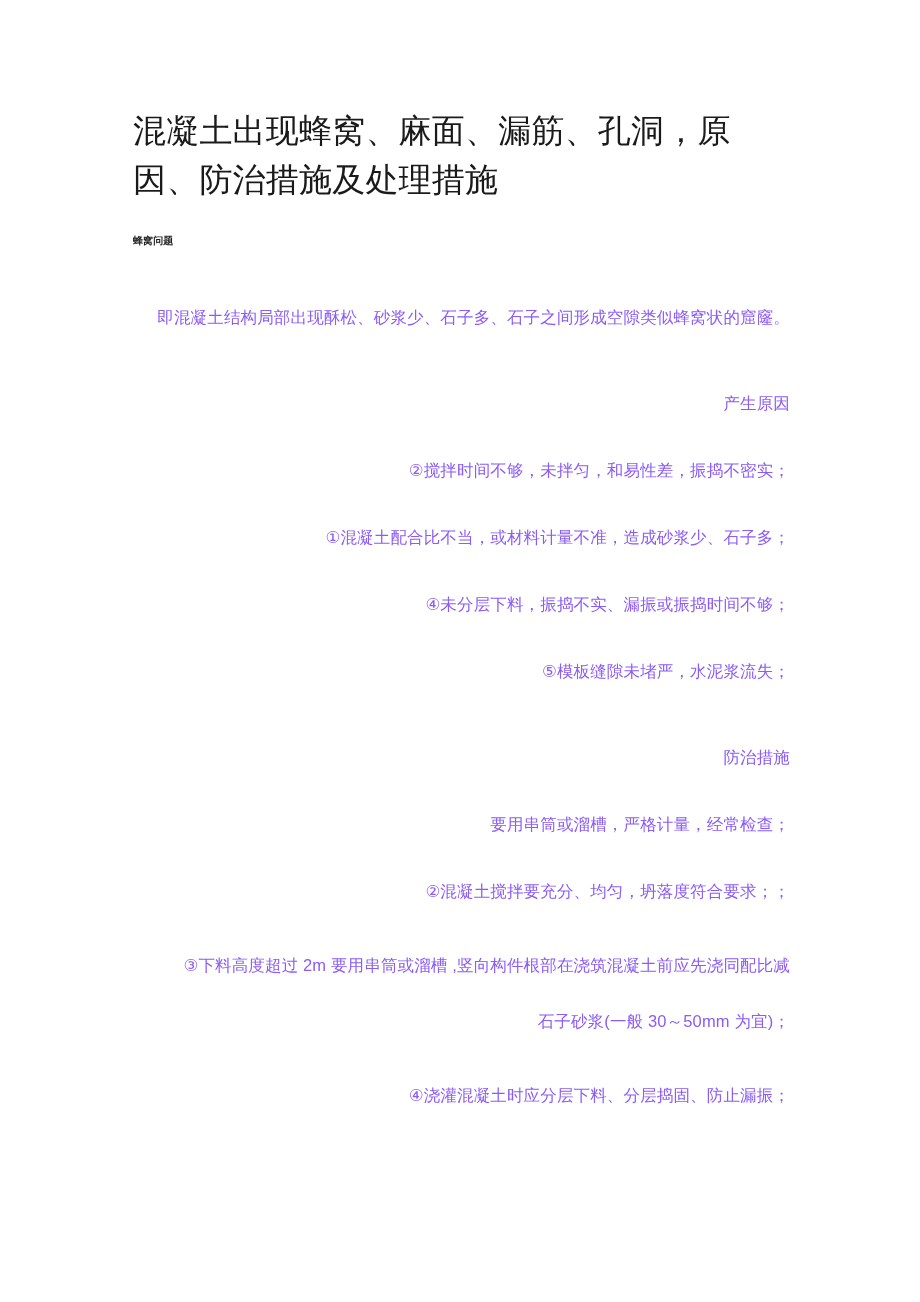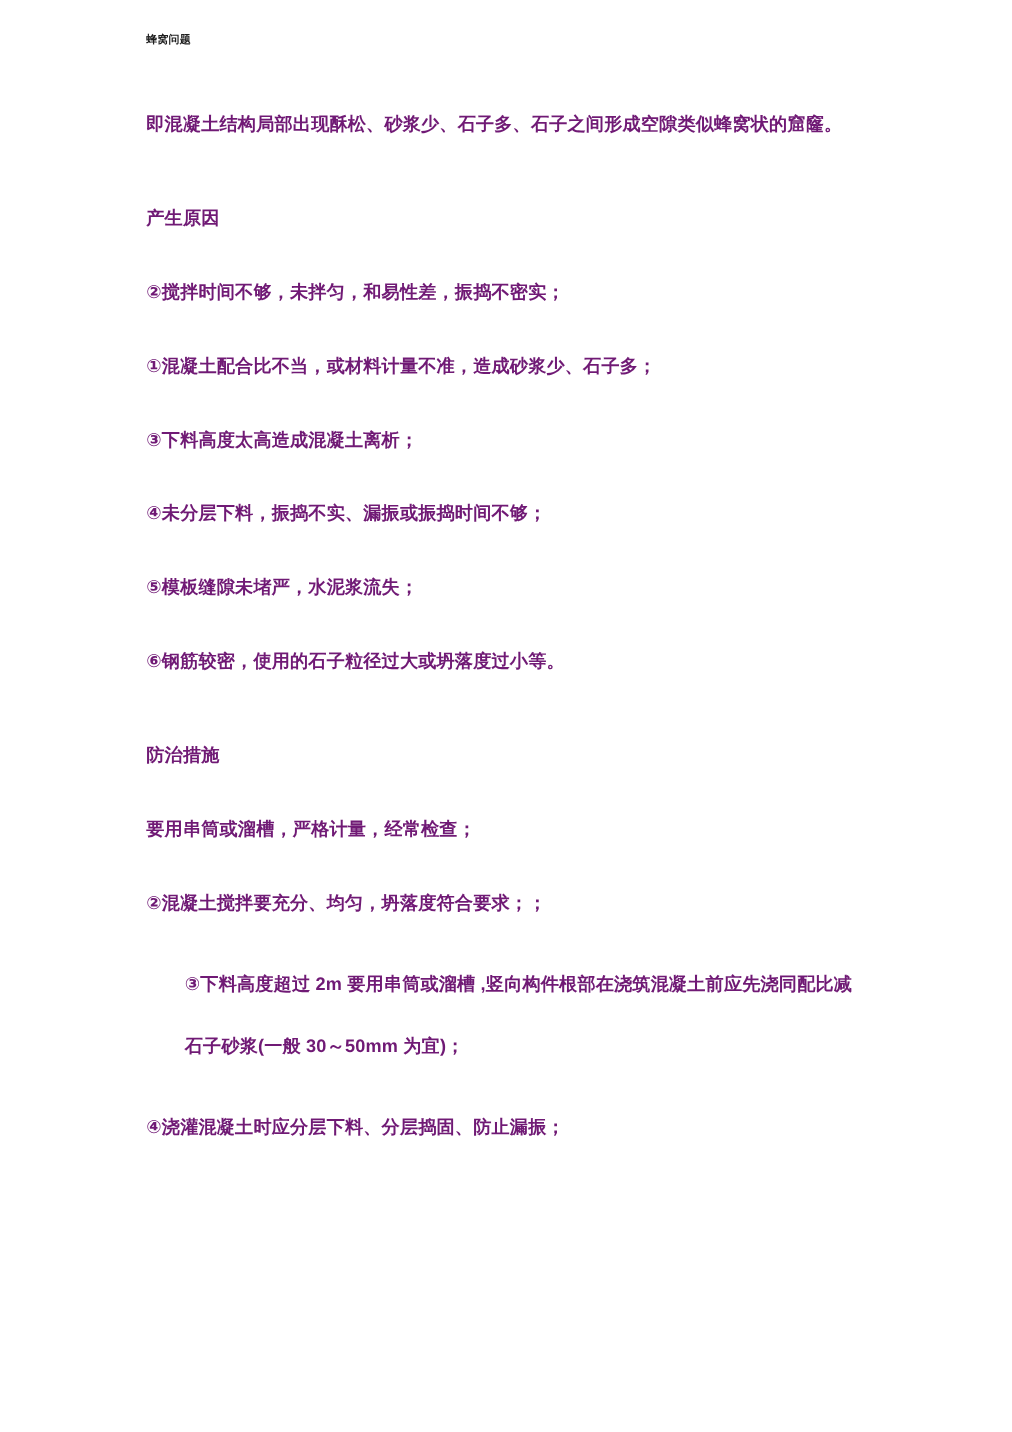--- a/index.html
+++ b/index.html
@@ -43,59 +43,59 @@
     font-weight: bold;
     color: #1f1f1f;
     letter-spacing: 0.1px;
   }
 
   .body-text {
     margin: 0;
     padding-top: 44px;
     font-size: 16.5px;
     line-height: 42px;
-    font-weight: bold;
-    color: #701a75;
+    font-weight: normal;
+    color: #8b5cf6;
     letter-spacing: 0.15px;
     max-width: 660px;
+    text-align: right;
   }
 
   .body-text.tight {
     padding-top: 25px;
   }
 
   .body-text.wrap-block {
     padding-top: 25px;
     line-height: 56px;
     margin-left: 35px;
   }
 </style>
 </head>
 <body>
 
 <div class="page">
 
+  <h1 class="article-title">混凝土出现蜂窝、麻面、漏筋、孔洞，原因、防治措施及处理措施</h1>
 
   <h2 class="section-heading">蜂窝问题</h2>
 
   <p class="body-text">即混凝土结构局部出现酥松、砂浆少、石子多、石子之间形成空隙类似蜂窝状的窟窿。</p>
 
   <p class="body-text">产生原因</p>
 
   <p class="body-text tight">②搅拌时间不够，未拌匀，和易性差，振捣不密实；</p>
 
   <p class="body-text tight">①混凝土配合比不当，或材料计量不准，造成砂浆少、石子多；</p>
 
-  <p class="body-text tight">③下料高度太高造成混凝土离析；</p>
 
   <p class="body-text tight">④未分层下料，振捣不实、漏振或振捣时间不够；</p>
 
   <p class="body-text tight">⑤模板缝隙未堵严，水泥浆流失；</p>
 
-  <p class="body-text tight">⑥钢筋较密，使用的石子粒径过大或坍落度过小等。</p>
 
   <p class="body-text">防治措施</p>
 
   <p class="body-text tight">要用串筒或溜槽，严格计量，经常检查；</p>
 
   <p class="body-text tight">②混凝土搅拌要充分、均匀，坍落度符合要求；；</p>
 
   <p class="body-text wrap-block">③下料高度超过 2m 要用串筒或溜槽 ,竖向构件根部在浇筑混凝土前应先浇同配比减石子砂浆(一般 30～50mm 为宜)；</p>
 
   <p class="body-text tight">④浇灌混凝土时应分层下料、分层捣固、防止漏振；</p>

